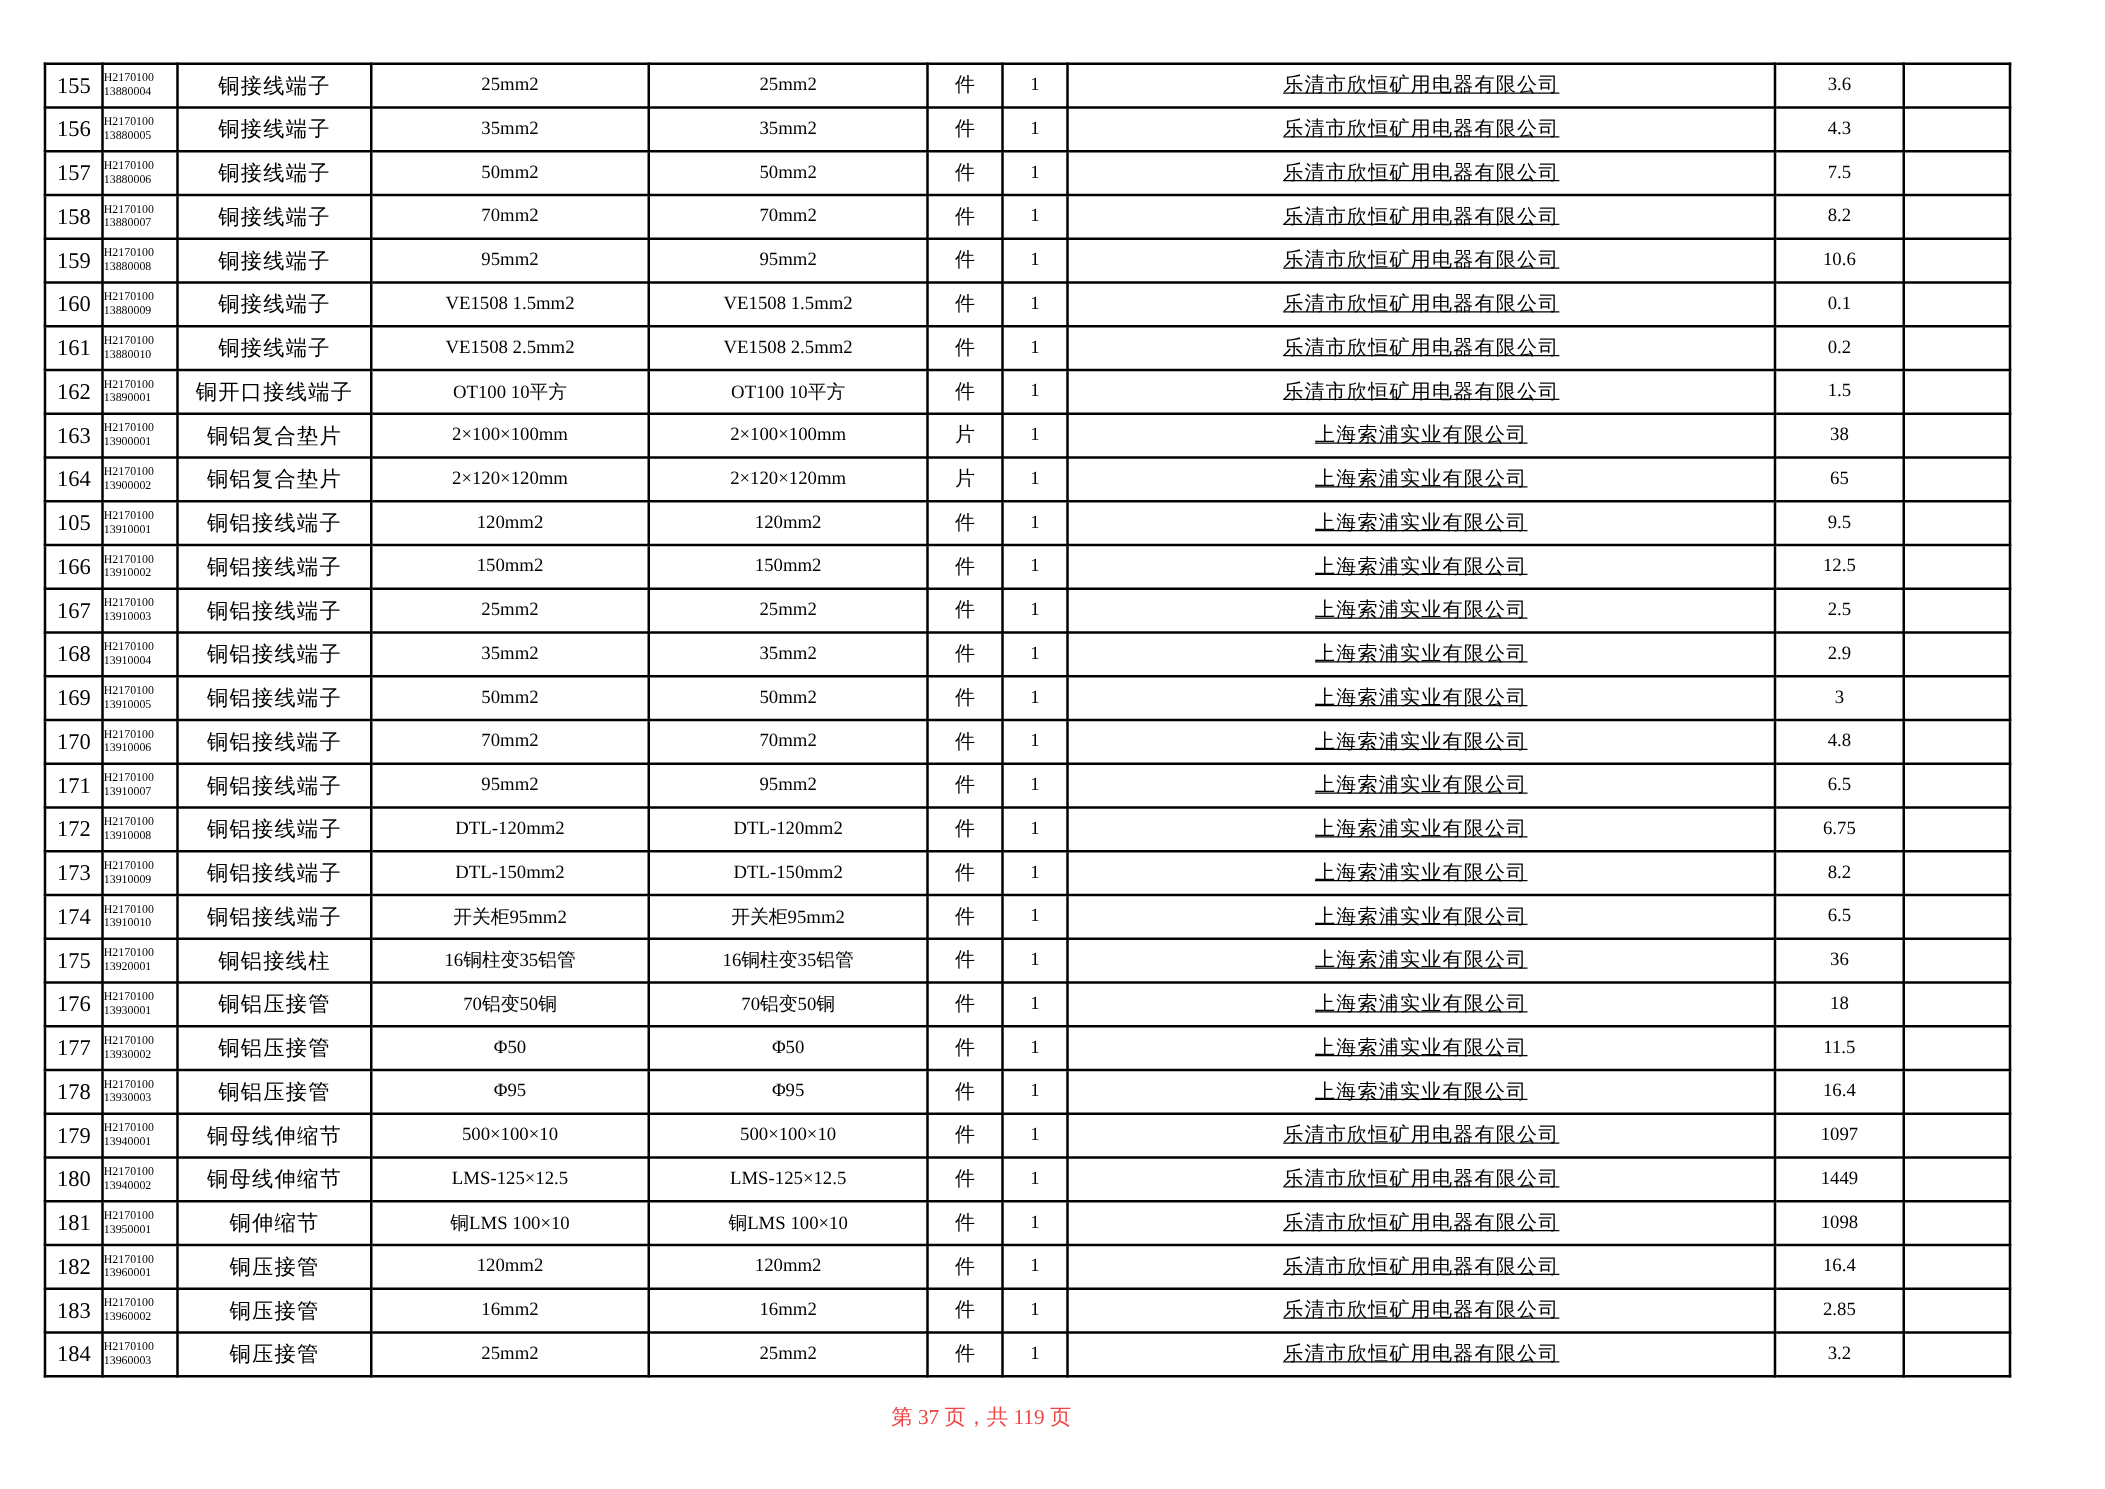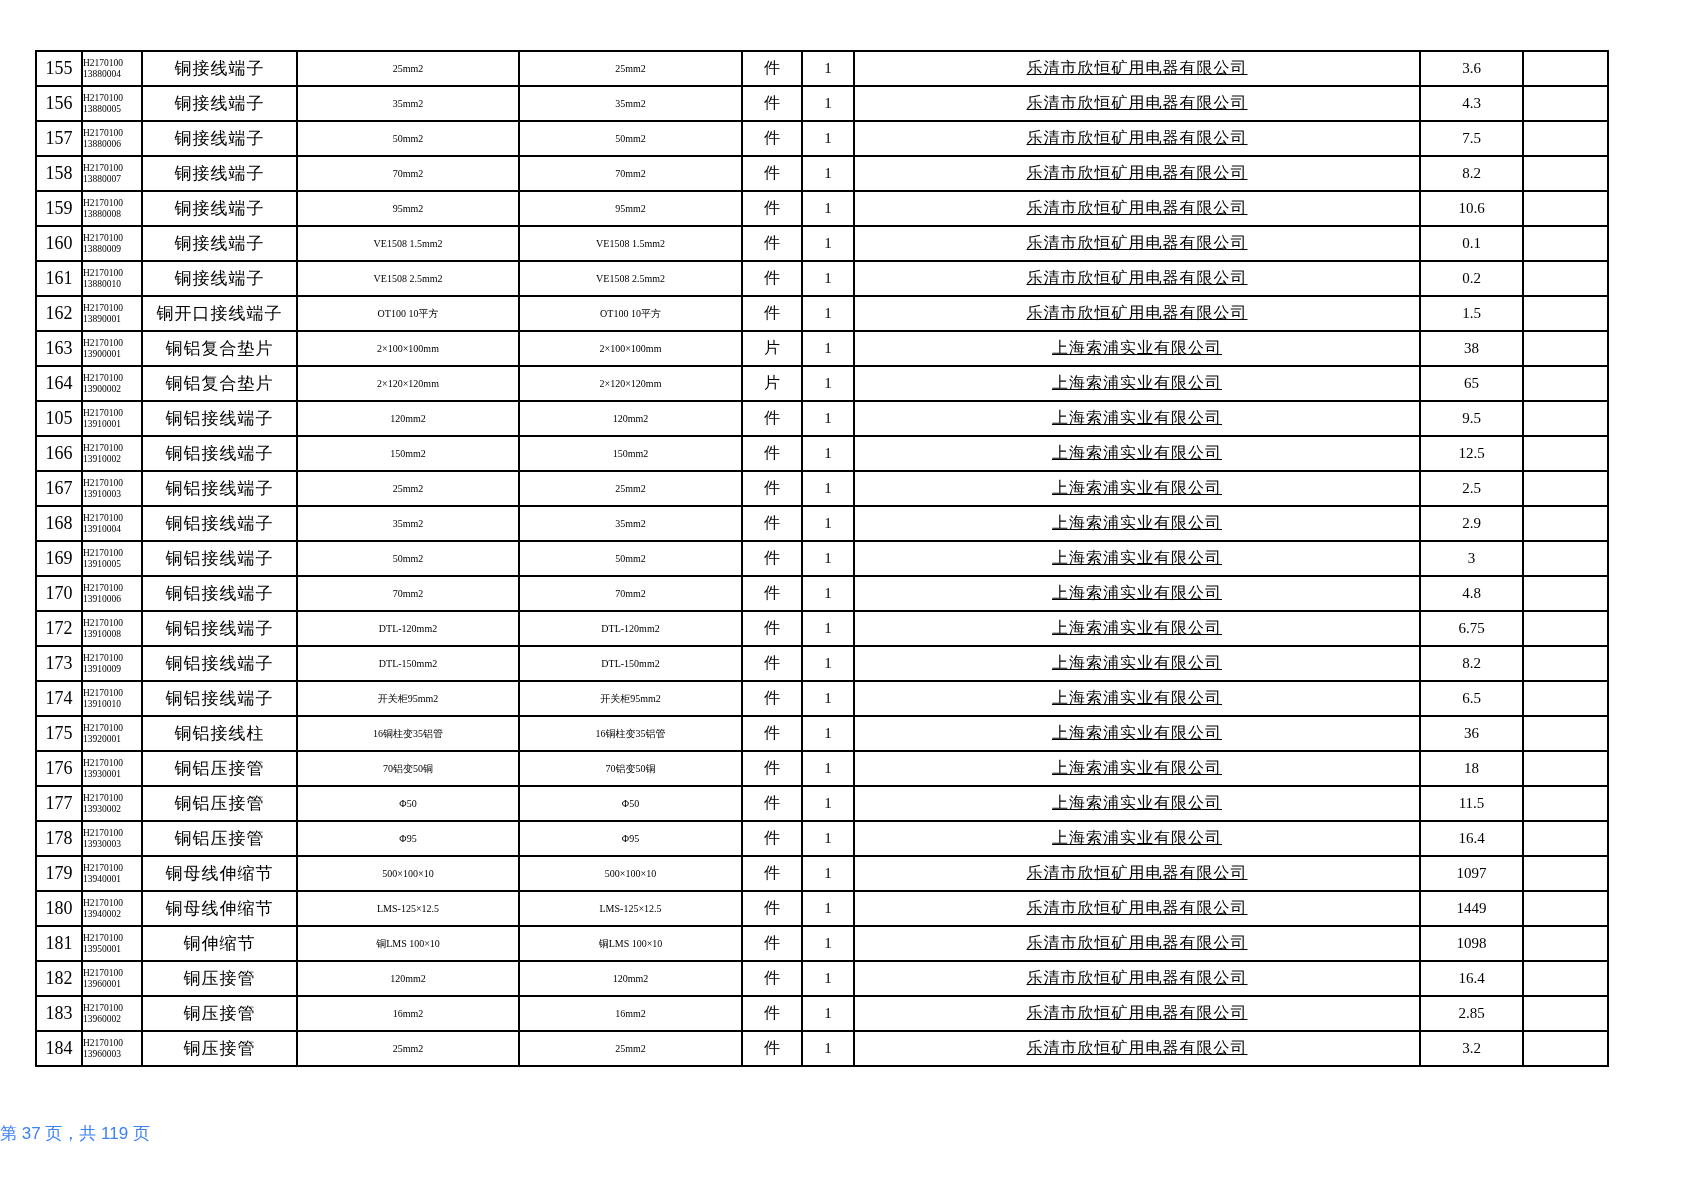--- a/index.html
+++ b/index.html
@@ -33,34 +33,35 @@
     padding: 0;
     text-align: center;
     vertical-align: middle;
     overflow: hidden;
     white-space: nowrap;
   }
   td.c-no   { font-size: 18px; }
   td.c-code { font-size: 9.5px; line-height: 10.5px; }
   td.c-code .code-line { display: block; text-align: left; }
   td.c-name { font-size: 17px; letter-spacing: 1px; }
-  td.c-spec { font-size: 10px; }
+  td.c-spec { font-size: 15px; }
   td.c-unit { font-size: 16px; }
   td.c-qty  { font-size: 15px; }
   td.c-supplier { font-size: 16px; letter-spacing: 1px; text-decoration: underline; }
   td.c-price { font-size: 15px; border-radius: 10px; }
   td.c-extra { font-size: 15px; }
   .footer {
     position: absolute;
     left: 0;
     top: 1122px;
     width: 1570px;
-    font-family: Liberation Sans, sans-serif;
+    text-align: center;
+    font-family: Liberation Serif, serif;
     font-size: 17px;
-    color: #3b82f6;
+    color: #ef4444;
   }
 </style>
 </head>
 <body>
 
 <div class="page">
   <table class="price-table">
     <colgroup>
       <col style="width:46px">
       <col style="width:60px">
@@ -308,20 +309,35 @@
           <td class="c-name">铜铝接线端子</td>
           <td class="c-spec">70mm2</td>
           <td class="c-spec">70mm2</td>
           <td class="c-unit">件</td>
           <td class="c-qty">1</td>
           <td class="c-supplier">上海索浦实业有限公司</td>
           <td class="c-price">4.8</td>
           <td class="c-extra"></td>
         </tr>
         <tr>
+          <td class="c-no">171</td>
+          <td class="c-code">
+            <span class="code-line">H2170100</span>
+            <span class="code-line">13910007</span>
+          </td>
+          <td class="c-name">铜铝接线端子</td>
+          <td class="c-spec">95mm2</td>
+          <td class="c-spec">95mm2</td>
+          <td class="c-unit">件</td>
+          <td class="c-qty">1</td>
+          <td class="c-supplier">上海索浦实业有限公司</td>
+          <td class="c-price">6.5</td>
+          <td class="c-extra"></td>
+        </tr>
+        <tr>
           <td class="c-no">172</td>
           <td class="c-code">
             <span class="code-line">H2170100</span>
             <span class="code-line">13910008</span>
           </td>
           <td class="c-name">铜铝接线端子</td>
           <td class="c-spec">DTL-120mm2</td>
           <td class="c-spec">DTL-120mm2</td>
           <td class="c-unit">件</td>
           <td class="c-qty">1</td>

